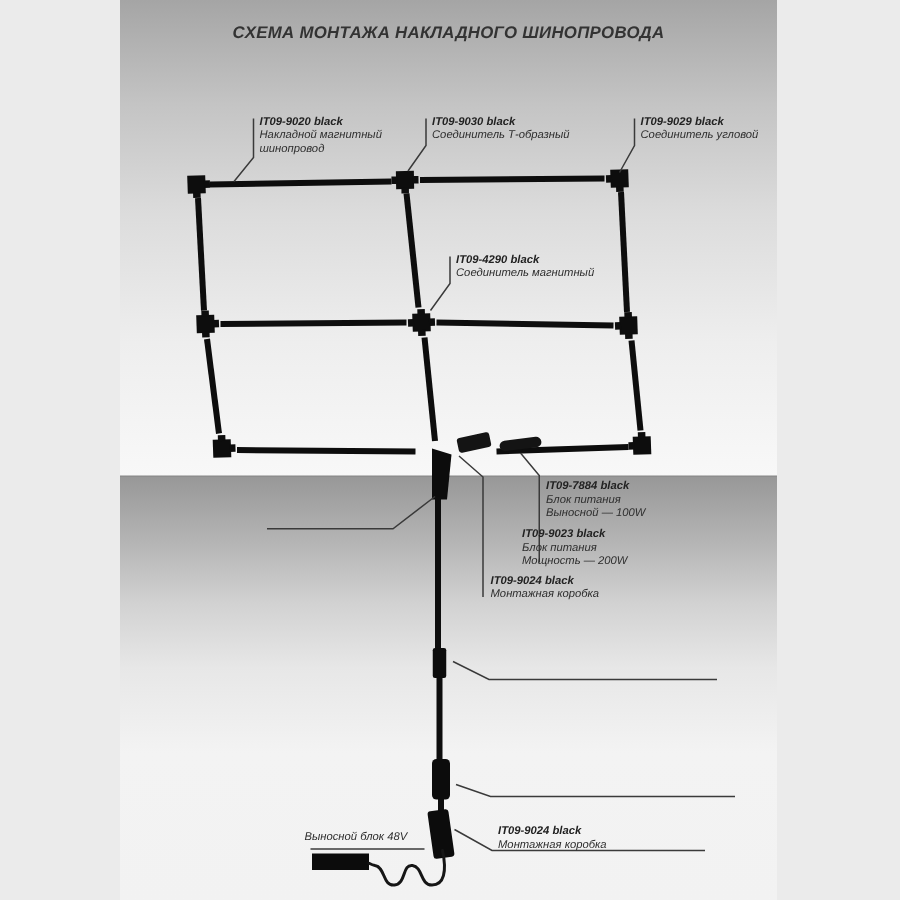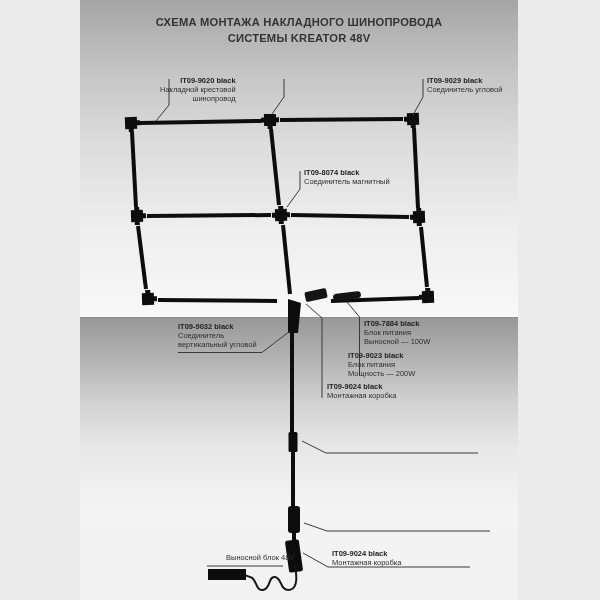--- a/index.html
+++ b/index.html
@@ -3,21 +3,21 @@
 <meta charset="utf-8">
 <style>
   html,body{margin:0;padding:0;}
   body{
     width:600px;height:600px;
     background:#ebebeb;
     font-family:"Liberation Sans", sans-serif;
     position:relative;
     overflow:hidden;
   }
-  .canvas{position:absolute;left:0;top:0;width:500px;height:600px;}
+  .canvas{position:absolute;left:0;top:0;width:500px;height:600px;font-style:italic;}
   .photo{position:absolute;left:80px;top:0;width:438px;height:600px;}
   .ceiling{
     position:absolute;left:0;top:0;width:438px;height:317px;
     background:linear-gradient(180deg,#a5a5a5 0%,#c4c4c4 22%,#dcdcdc 45%,#eeeeee 72%,#f8f8f8 100%);
   }
   .wall{
     position:absolute;left:0;top:317px;width:438px;height:283px;
     background:linear-gradient(180deg,#989898 0%,#b4b4b4 15%,#d2d2d2 30%,#e7e7e7 45%,#f3f3f3 65%,#f2f2f2 100%);
     border-top:1px solid #8d8d8d;
   }
@@ -38,21 +38,20 @@
 
 <div class="canvas">
 
   <div class="photo">
     <div class="ceiling"></div>
     <div class="wall"></div>
   </div>
 
   <div class="title">
     <div>СХЕМА  МОНТАЖА НАКЛАДНОГО ШИНОПРОВОДА</div>
-    <div>СИСТЕМЫ KREATOR 48V</div>
   </div>
 
   <svg class="art" viewBox="0 0 600 600">
 
     <g stroke="#0d0d0d" stroke-width="4">
       <line x1="140" y1="123" x2="261" y2="121"></line>
       <line x1="280" y1="120" x2="403" y2="119"></line>
       <line x1="147" y1="216" x2="271" y2="215"></line>
       <line x1="291" y1="215" x2="409" y2="217"></line>
       <line x1="158" y1="300" x2="277" y2="301"></line>
@@ -149,42 +148,41 @@
       <polyline points="178,352.5 262,352.5 290,331"></polyline>
       <polyline points="347,302 359.5,317 359.5,375"></polyline>
       <polyline points="306,304 322,318 322,398"></polyline>
       <polyline points="302,441 326,453 478,453"></polyline>
       <polyline points="304,523 327,531 490,531"></polyline>
       <polyline points="303,553 328,567 470,567"></polyline>
       <line x1="207" y1="566" x2="283" y2="566"></line>
     </g>
   </svg>
 
-  <div class="label" style="left:160px;top:75.5px;text-align:right;">
+  <div class="label" style="left:173px;top:75.5px;">
     <div class="code">IT09-9020 black</div>
-    <div>Накладной крестовой</div>
+    <div>Накладной магнитный</div>
     <div>шинопровод</div>
   </div>
 
+  <div class="label" style="left:288px;top:75.5px;">
+    <div class="code">IT09-9030 black</div>
+    <div>Соединитель Т-образный</div>
+  </div>
 
   <div class="label" style="left:427px;top:75.5px;">
     <div class="code">IT09-9029 black</div>
     <div>Соединитель угловой</div>
   </div>
 
   <div class="label" style="left:304px;top:168px;">
-    <div class="code">IT09-8074 black</div>
+    <div class="code">IT09-4290 black</div>
     <div>Соединитель магнитный</div>
   </div>
 
-  <div class="label" style="left:178px;top:322px;">
-    <div class="code">IT09-9032 black</div>
-    <div>Соединитель</div>
-    <div>вертикальный угловой</div>
-  </div>
 
   <div class="label" style="left:364px;top:319px;">
     <div class="code">IT09-7884 black</div>
     <div>Блок питания</div>
     <div>Выносной — 100W</div>
   </div>
 
   <div class="label" style="left:348px;top:350.5px;">
     <div class="code">IT09-9023 black</div>
     <div>Блок питания</div>
@@ -196,17 +194,17 @@
     <div>Монтажная коробка</div>
   </div>
 
 
 
   <div class="label" style="left:332px;top:549px;">
     <div class="code">IT09-9024 black</div>
     <div>Монтажная коробка</div>
   </div>
 
-  <div class="label" style="left:226px;top:553px;">
+  <div class="label" style="left:203px;top:553px;">
     <div>Выносной блок 48V</div>
   </div>
 
 </div>
 
 </body></html>

